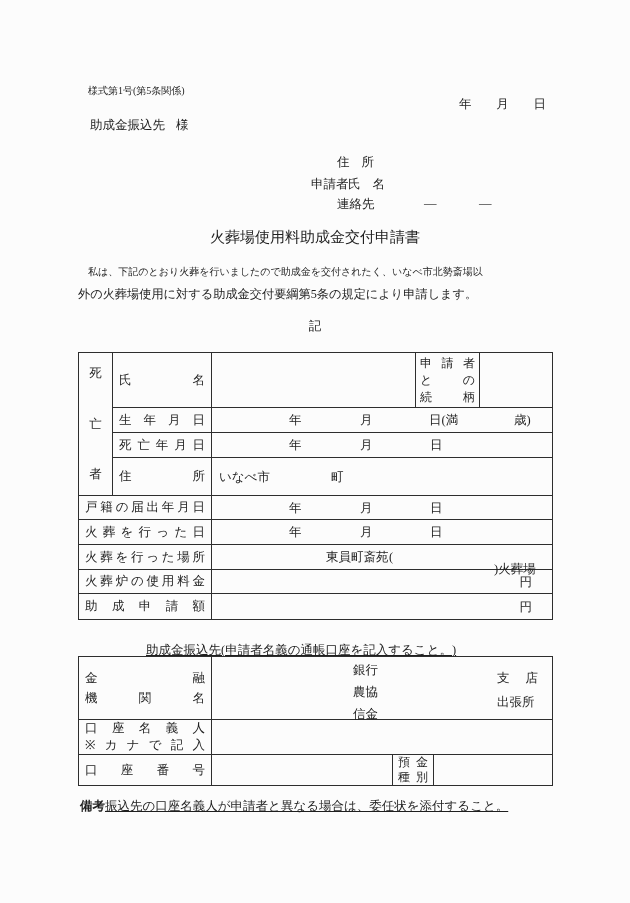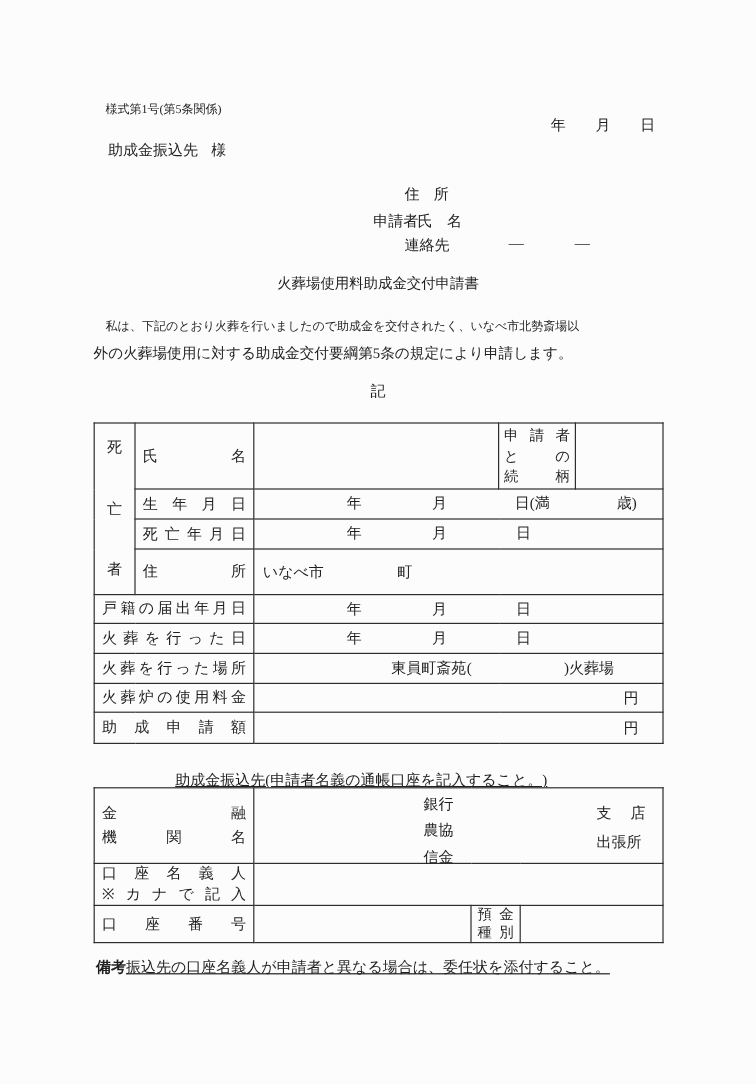--- a/index.html
+++ b/index.html
@@ -46,21 +46,21 @@
   </div>
 <div class="abs" style="left:311px;top:176px;">申請者</div>
 <div class="abs" style="left:348px;top:176px;width:37px;" data-justify="">
     <span>氏</span>
     <span>名</span>
   </div>
 <div class="abs" style="left:337px;top:196px;">連絡先</div>
 <div class="abs" style="left:424px;top:196px;">―</div>
 <div class="abs" style="left:479px;top:196px;">―</div>
 
-<div class="abs center" style="top:228px;font-size:12px;">火葬場使用料助成金交付申請書</div>
+<div class="abs center" style="top:228px;font-size:15px;">火葬場使用料助成金交付申請書</div>
 <div class="abs" style="left:78px;top:265px;font-size:10px;">　私は、下記のとおり火葬を行いましたので助成金を交付されたく、いなべ市北勢斎場以</div>
 <div class="abs" style="left:78px;top:286px;font-size:12.2px;text-align:center;">外の火葬場使用に対する助成金交付要綱第5条の規定により申請します。</div>
 <div class="abs center" style="top:318px;">記</div>
 
 <table style="left:78px;top:352px;width:474px;">
   <colgroup>
       <col style="width:34px">
       <col style="width:99px">
       <col style="width:204px">
       <col style="width:64px">
@@ -189,21 +189,21 @@
             <span>行</span>
             <span>っ</span>
             <span>た</span>
             <span>場</span>
             <span>所</span>
           </div>
     </td>
     <td class="rel" colspan="3">
       <span class="pos" style="left:114px;">東員町斎苑</span>
       <span class="pos" style="left:177px;">(</span>
-      <span class="pos" style="left:258px;">)火葬場</span>
+      <span class="pos" style="left:282px;margin-top:12px;">)火葬場</span>
     </td>
   </tr>
   <tr style="height:24px;">
     <td class="lbl" colspan="2">
       <div data-justify="">
             <span>火</span>
             <span>葬</span>
             <span>炉</span>
             <span>の</span>
             <span>使</span>

